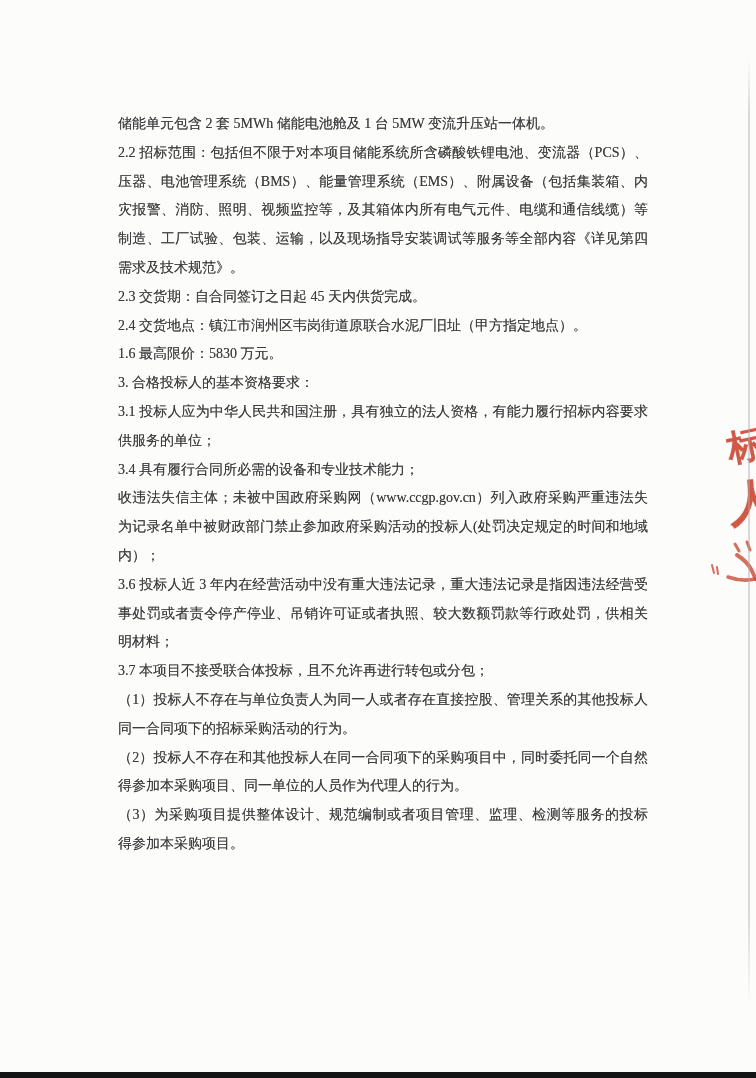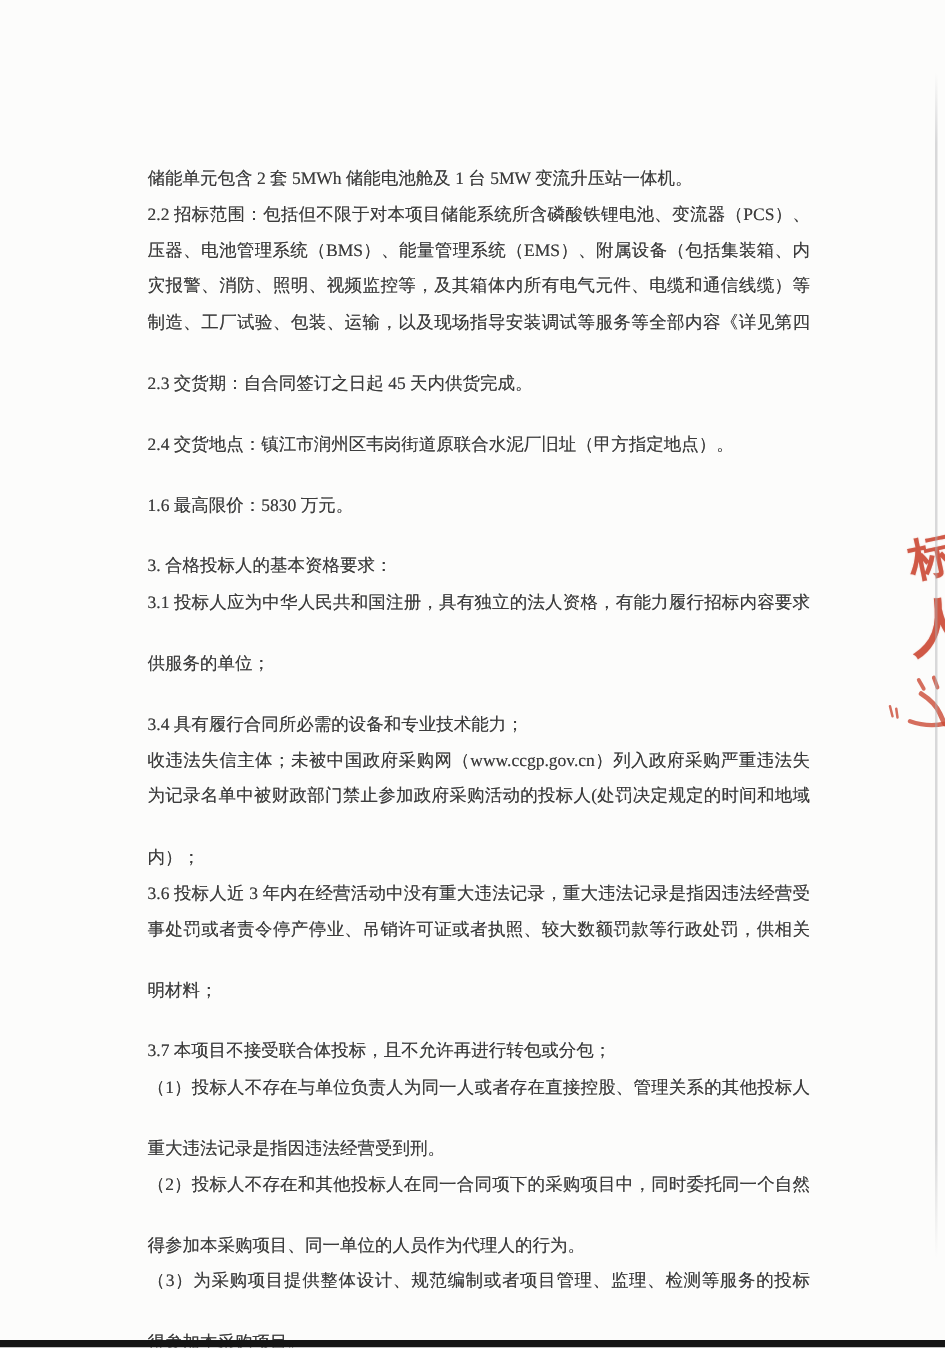--- a/index.html
+++ b/index.html
@@ -23,21 +23,21 @@
     font-size: 14px;
     line-height: 28.8px;
     text-shadow: 0 0 0.5px rgba(60,60,60,0.65);
   }
   .line {
     height: 28.8px;
     overflow: hidden;
     text-align: justify;
   }
   .line.j { text-align-last: justify; }
-  .line.l { text-align-last: left; margin-top: 20px; }
+  .line.l { text-align-last: left; }
 
   
   .scan-line {
     position: absolute;
     left: 748px; top: 58px;
     width: 2px; height: 948px;
     background: linear-gradient(to bottom,
       rgba(180,180,183,0) 0%,
       rgba(172,172,176,0.45) 6%,
       rgba(172,172,176,0.45) 90%,
@@ -79,36 +79,37 @@
 <body>
 
 <div class="page">
 
   <div class="doc-body">
     <div class="line l">储能单元包含 2 套 5MWh 储能电池舱及 1 台 5MW 变流升压站一体机。</div>
     <div class="line j">2.2 招标范围：包括但不限于对本项目储能系统所含磷酸铁锂电池、变流器（PCS）、干式变</div>
     <div class="line j">压器、电池管理系统（BMS）、能量管理系统（EMS）、附属设备（包括集装箱、内部配电、火</div>
     <div class="line j">灾报警、消防、照明、视频监控等，及其箱体内所有电气元件、电缆和通信线缆）等的设计、</div>
     <div class="line j">制造、工厂试验、包装、运输，以及现场指导安装调试等服务等全部内容《详见第四章招标</div>
+    <div class="line l">需求及技术规范》。</div>
     <div class="line l">2.3 交货期：自合同签订之日起 45 天内供货完成。</div>
     <div class="line l">2.4 交货地点：镇江市润州区韦岗街道原联合水泥厂旧址（甲方指定地点）。</div>
     <div class="line l">1.6 最高限价：5830 万元。</div>
     <div class="line l">3. 合格投标人的基本资格要求：</div>
     <div class="line j">3.1 投标人应为中华人民共和国注册，具有独立的法人资格，有能力履行招标内容要求和提</div>
     <div class="line l">供服务的单位；</div>
     <div class="line l">3.4 具有履行合同所必需的设备和专业技术能力；</div>
     <div class="line j">收违法失信主体；未被中国政府采购网（www.ccgp.gov.cn）列入政府采购严重违法失信行</div>
     <div class="line j">为记录名单中被财政部门禁止参加政府采购活动的投标人(处罚决定规定的时间和地域范围</div>
     <div class="line l">内）；</div>
     <div class="line j">3.6 投标人近 3 年内在经营活动中没有重大违法记录，重大违法记录是指因违法经营受到刑</div>
     <div class="line j">事处罚或者责令停产停业、吊销许可证或者执照、较大数额罚款等行政处罚，供相关书面声</div>
     <div class="line l">明材料；</div>
     <div class="line l">3.7 本项目不接受联合体投标，且不允许再进行转包或分包；</div>
     <div class="line j">（1）投标人不存在与单位负责人为同一人或者存在直接控股、管理关系的其他投标人参与</div>
-    <div class="line l">重大违法记录是指因违法经营受到刑。</div>
+    <div class="line l">同一合同项下的招标采购活动的行为。</div>
     <div class="line j">（2）投标人不存在和其他投标人在同一合同项下的采购项目中，同时委托同一个自然人、</div>
     <div class="line l">得参加本采购项目、同一单位的人员作为代理人的行为。</div>
     <div class="line j">（3）为采购项目提供整体设计、规范编制或者项目管理、监理、检测等服务的投标人，不</div>
     <div class="line l">得参加本采购项目。</div>
   </div>
 
   <div class="stamp stamp-char stamp-top">标</div>
   <div class="stamp stamp-char stamp-mid">人</div>
   <svg class="stamp-svg" viewBox="0 0 51 50">
     <g fill="none" stroke="rgba(203,74,54,0.8)" stroke-linecap="round">

